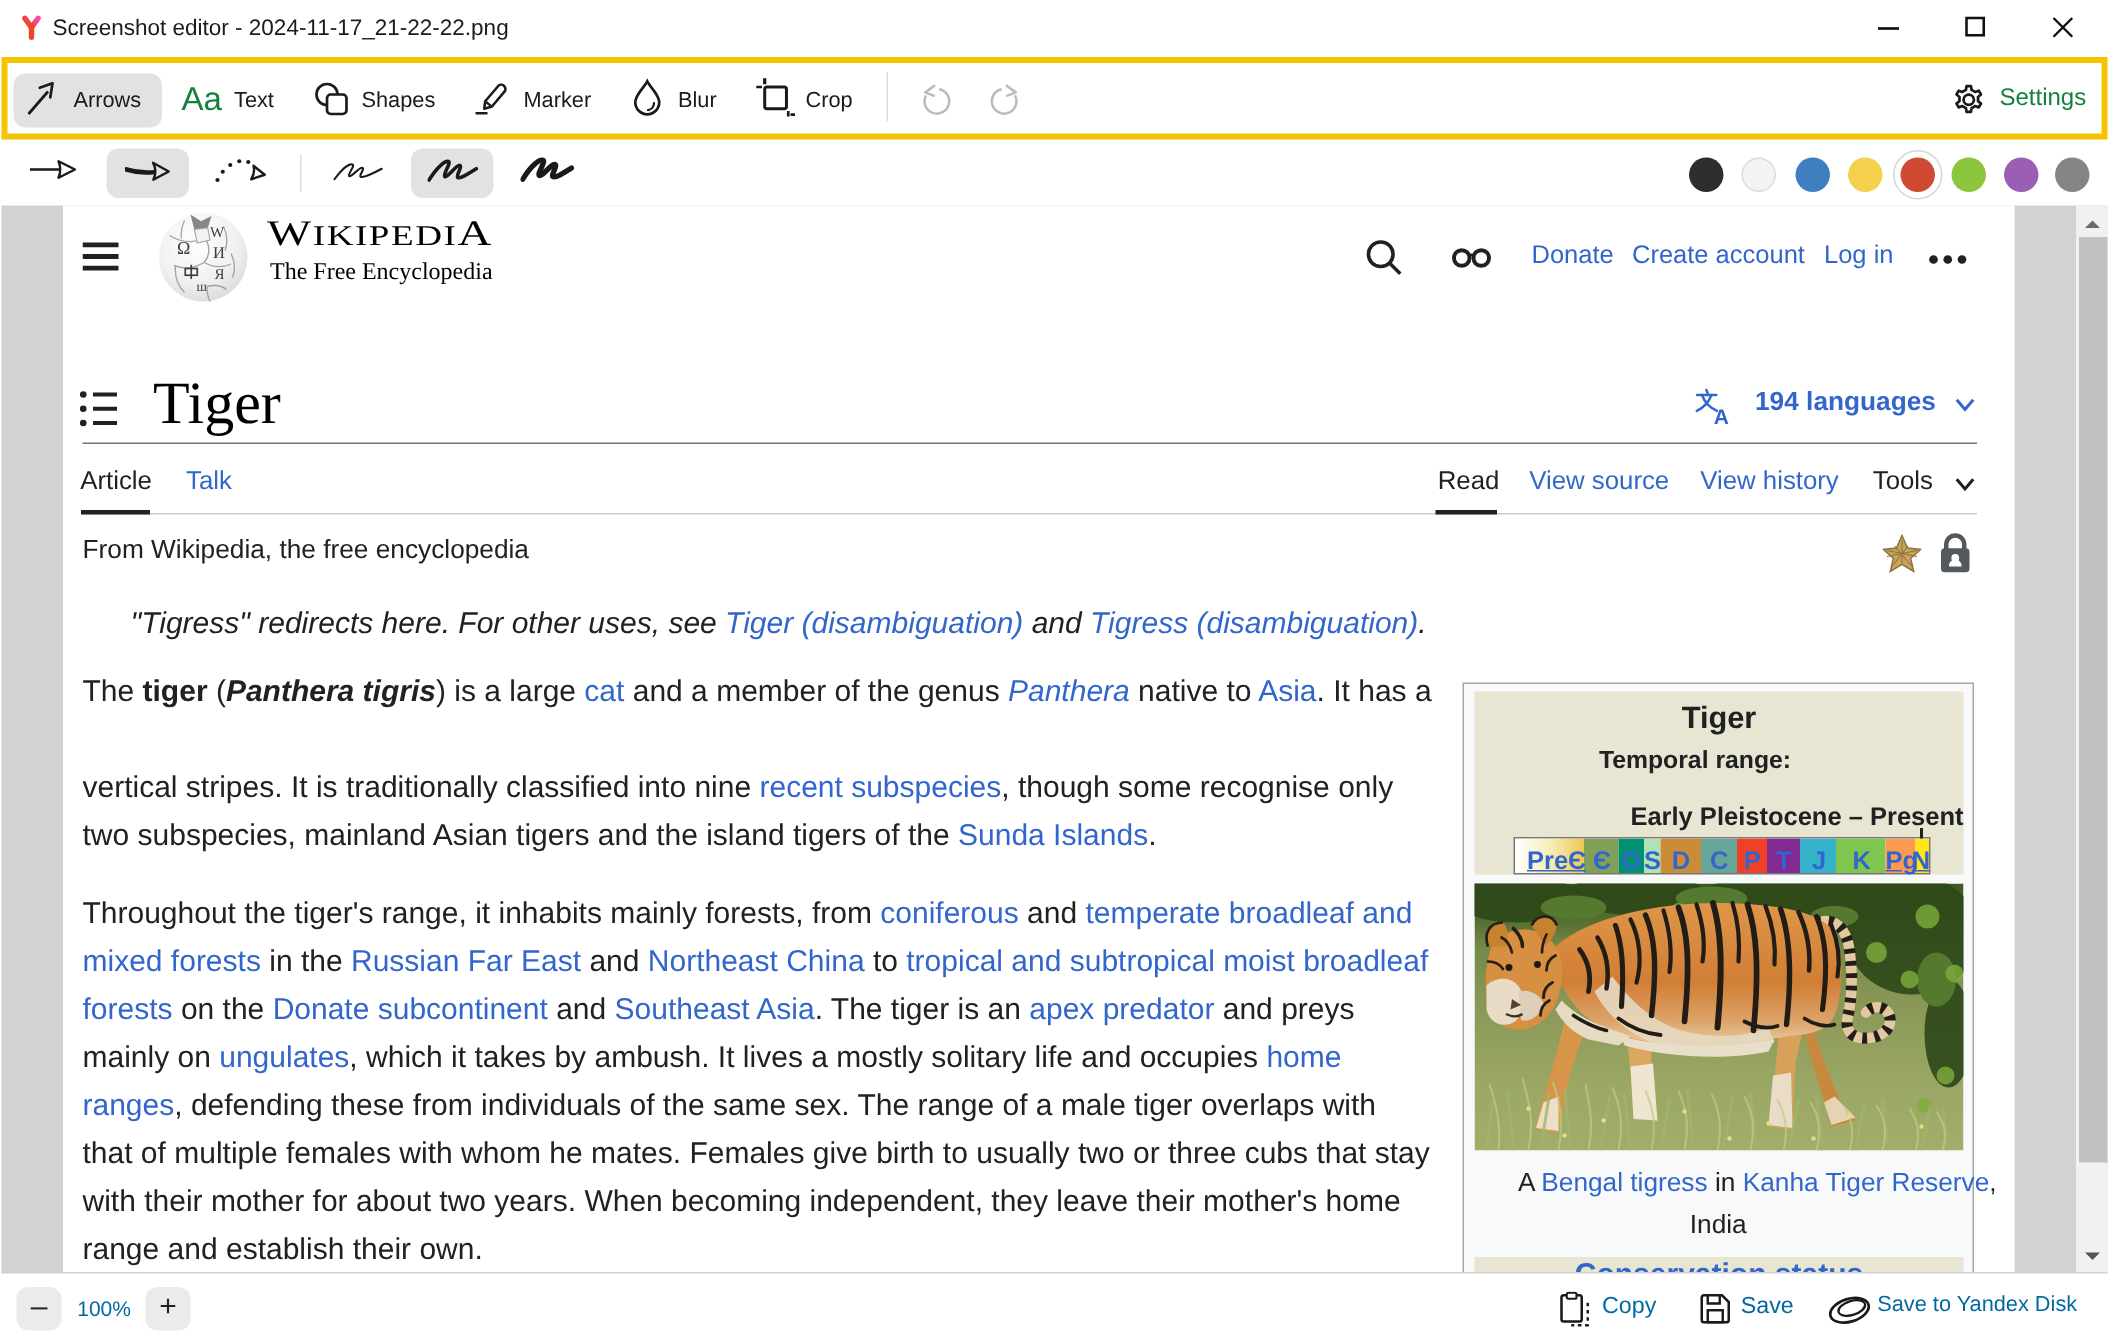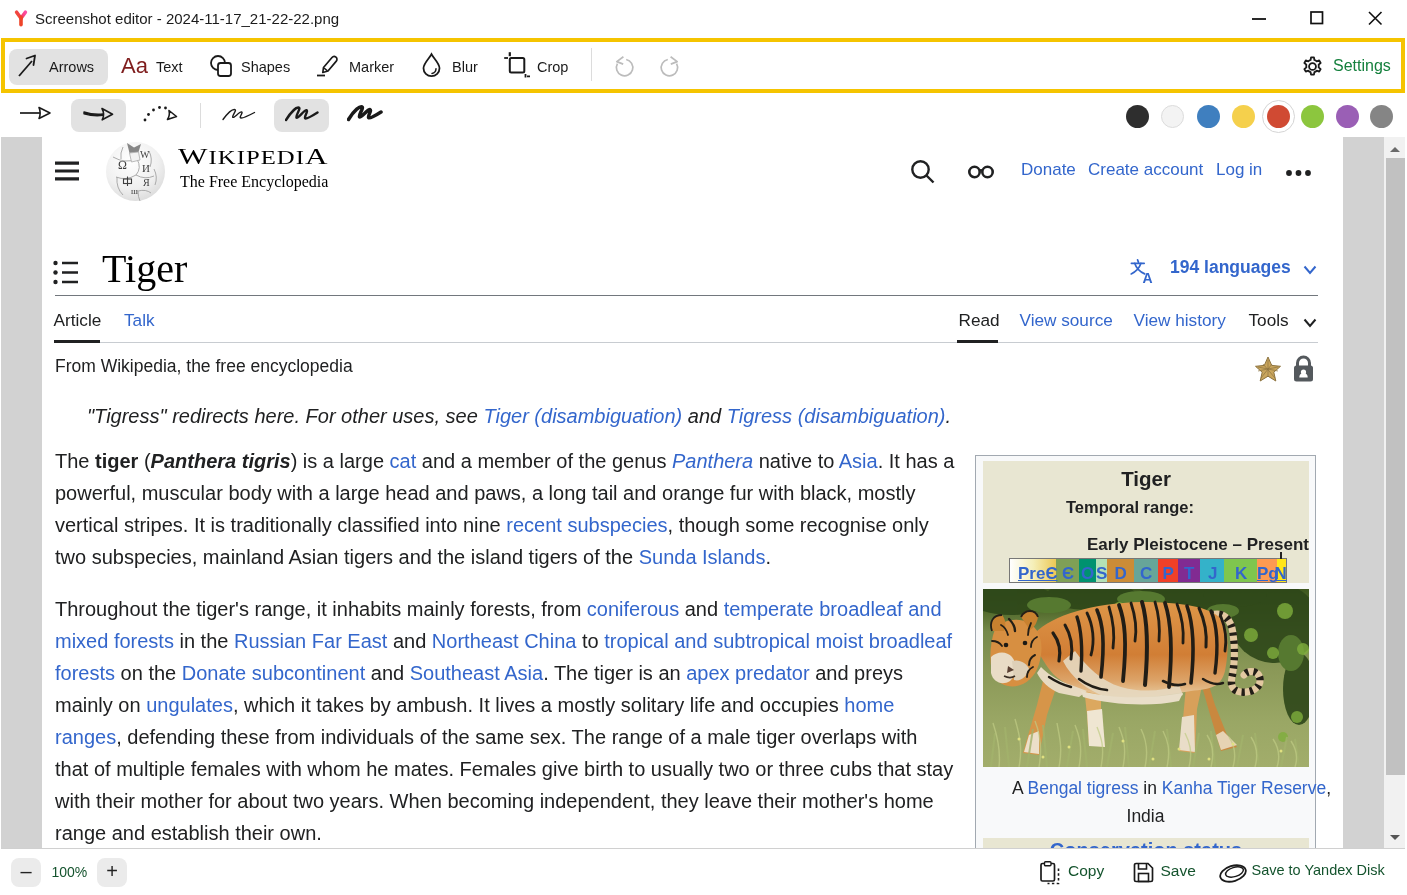--- a/index.html
+++ b/index.html
@@ -14,21 +14,21 @@
 
 .sw{position:absolute;top:104.5px;width:23px;height:23px;border-radius:50%}
 
 #canvas{left:1px;top:137px;width:1404px;height:712px;background:#d2d2d2}
 #shot{left:42px;top:137px;width:1301px;height:712px;background:#fff;overflow:hidden}
 #sbar{left:1384px;top:137px;width:21px;height:712px;background:#f1f1f1}
 #sthumb{left:1386px;top:158px;width:19px;height:617px;background:#c1c1c1}
 
 #bbar{left:1px;top:848px;width:1404px;height:43px;background:#fff;border-top:1px solid #d0d0d0}
 .zbtn{position:absolute;top:858px;width:30px;height:29px;background:#ebebeb;border-radius:8px;text-align:center;font-size:20px;line-height:27px;color:#222}
-.blbl{position:absolute;top:862px;font-size:16.5px;color:#14532d}
+.blbl{position:absolute;top:862px;font-size:16.5px;color:#0369a1}
 
 #shot{font-family:"Liberation Sans",sans-serif;color:#202122}
 .wl{color:#3366cc;text-decoration:none}
 .line{position:absolute;white-space:nowrap;font-size:20px;line-height:32px;height:32px}
 .serif{font-family:"Liberation Serif",serif}
 </style>
 </head>
 <body>
 
 <svg class="abs" style="left:12px;top:9px" width="18" height="19" viewBox="0 0 18 19">
@@ -53,21 +53,21 @@
  <path d="M119 4 L131.5 16.5 M131.5 4 L119 16.5" stroke="#111" stroke-width="1.6" fill="none"></path>
 </svg>
 
 <div class="abs" id="ybox"></div>
 <div class="abs pill" style="left:9px;top:48.5px;width:99px;height:36px"></div>
 <svg class="abs" style="left:16px;top:53px" width="24" height="26" viewBox="0 0 24 26">
  <path d="M3 23 L16 8" stroke="#1a1a1a" stroke-width="1.8" fill="none"></path>
  <path d="M10.5 5.5 L19 2.5 L17.5 12" stroke="#1a1a1a" stroke-width="1.8" fill="none" stroke-linejoin="round" stroke-linecap="round"></path>
 </svg>
 <div class="toollbl" style="left:49px">Arrows</div>
-<div class="abs" style="left:121px;top:53px;font-size:22px;color:#7f1d1d;font-weight:400">Aa</div>
+<div class="abs" style="left:121px;top:53px;font-size:22px;color:#15803d;font-weight:400">Aa</div>
 <div class="toollbl" style="left:156px">Text</div>
 <svg class="abs" style="left:209px;top:54px" width="24" height="24" viewBox="0 0 24 24">
  <circle cx="9" cy="9" r="7" stroke="#1a1a1a" stroke-width="1.8" fill="none"></circle>
  <rect x="9" y="9" width="13" height="13" rx="2.5" stroke="#1a1a1a" stroke-width="1.8" fill="#fff"></rect>
 </svg>
 <div class="toollbl" style="left:241px">Shapes</div>
 <svg class="abs" style="left:315px;top:53px" width="28" height="26" viewBox="0 0 28 26">
  <path d="M8.5 14.5 L17 4.5 a2.8 2.8 0 0 1 4.3 3.6 L13 18 L7.8 19.5 Z" stroke="#1a1a1a" stroke-width="1.7" fill="none" stroke-linejoin="round"></path>
  <path d="M9 15 L12.5 17.8" stroke="#1a1a1a" stroke-width="1.5" fill="none"></path>
  <path d="M2 22.5 H10" stroke="#1a1a1a" stroke-width="1.8" fill="none"></path>
@@ -242,21 +242,20 @@
  <svg class="abs" style="left:1250px;top:218px" width="23" height="28" viewBox="0 0 23 28">
   <path d="M5.5 11 V8 a6 6 0 0 1 12 0 V11" stroke="#54595d" stroke-width="3" fill="none"></path>
   <rect x="2" y="10.5" width="19" height="16" rx="2.5" fill="#54595d"></rect>
   <circle cx="11.5" cy="17" r="2.6" fill="#fff"></circle>
   <path d="M11.5 18 a4.2 4.2 0 0 1 4.2 4.6 h-8.4 a4.2 4.2 0 0 1 4.2 -4.6" fill="#fff"></path>
  </svg>
 
  <div class="abs line" style="left:45px;top:263px;font-size:20px;font-style:italic">"Tigress" redirects here. For other uses, see <span class="wl">Tiger (disambiguation)</span> and <span class="wl">Tigress (disambiguation)</span>.</div>
 
  <div class="abs line" style="left:13px;top:308px">The <b>tiger</b> (<b><i>Panthera tigris</i></b>) is a large <span class="wl">cat</span> and a member of the genus <span class="wl"><i>Panthera</i></span> native to <span class="wl">Asia</span>. It has a</div>
- <div class="abs line" style="left:13px;top:340px">powerful, muscular body with a large head and paws, a long tail and orange fur with black, mostly</div>
  <div class="abs line" style="left:13px;top:372px">vertical stripes. It is traditionally classified into nine <span class="wl">recent subspecies</span>, though some recognise only</div>
  <div class="abs line" style="left:13px;top:404px">two subspecies, mainland Asian tigers and the island tigers of the <span class="wl">Sunda Islands</span>.</div>
 
  <div class="abs line" style="left:13px;top:456px">Throughout the tiger's range, it inhabits mainly forests, from <span class="wl">coniferous</span> and <span class="wl">temperate broadleaf and</span></div>
  <div class="abs line" style="left:13px;top:488px"><span class="wl">mixed forests</span> in the <span class="wl">Russian Far East</span> and <span class="wl">Northeast China</span> to <span class="wl">tropical and subtropical moist broadleaf</span></div>
  <div class="abs line" style="left:13px;top:520px"><span class="wl">forests</span> on the <span class="wl">Donate subcontinent</span> and <span class="wl">Southeast Asia</span>. The tiger is an <span class="wl">apex predator</span> and preys</div>
  <div class="abs line" style="left:13px;top:552px">mainly on <span class="wl">ungulates</span>, which it takes by ambush. It lives a mostly solitary life and occupies <span class="wl">home</span></div>
  <div class="abs line" style="left:13px;top:584px"><span class="wl">ranges</span>, defending these from individuals of the same sex. The range of a male tiger overlaps with</div>
  <div class="abs line" style="left:13px;top:616px">that of multiple females with whom he mates. Females give birth to usually two or three cubs that stay</div>
  <div class="abs line" style="left:13px;top:648px">with their mother for about two years. When becoming independent, they leave their mother's home</div>

